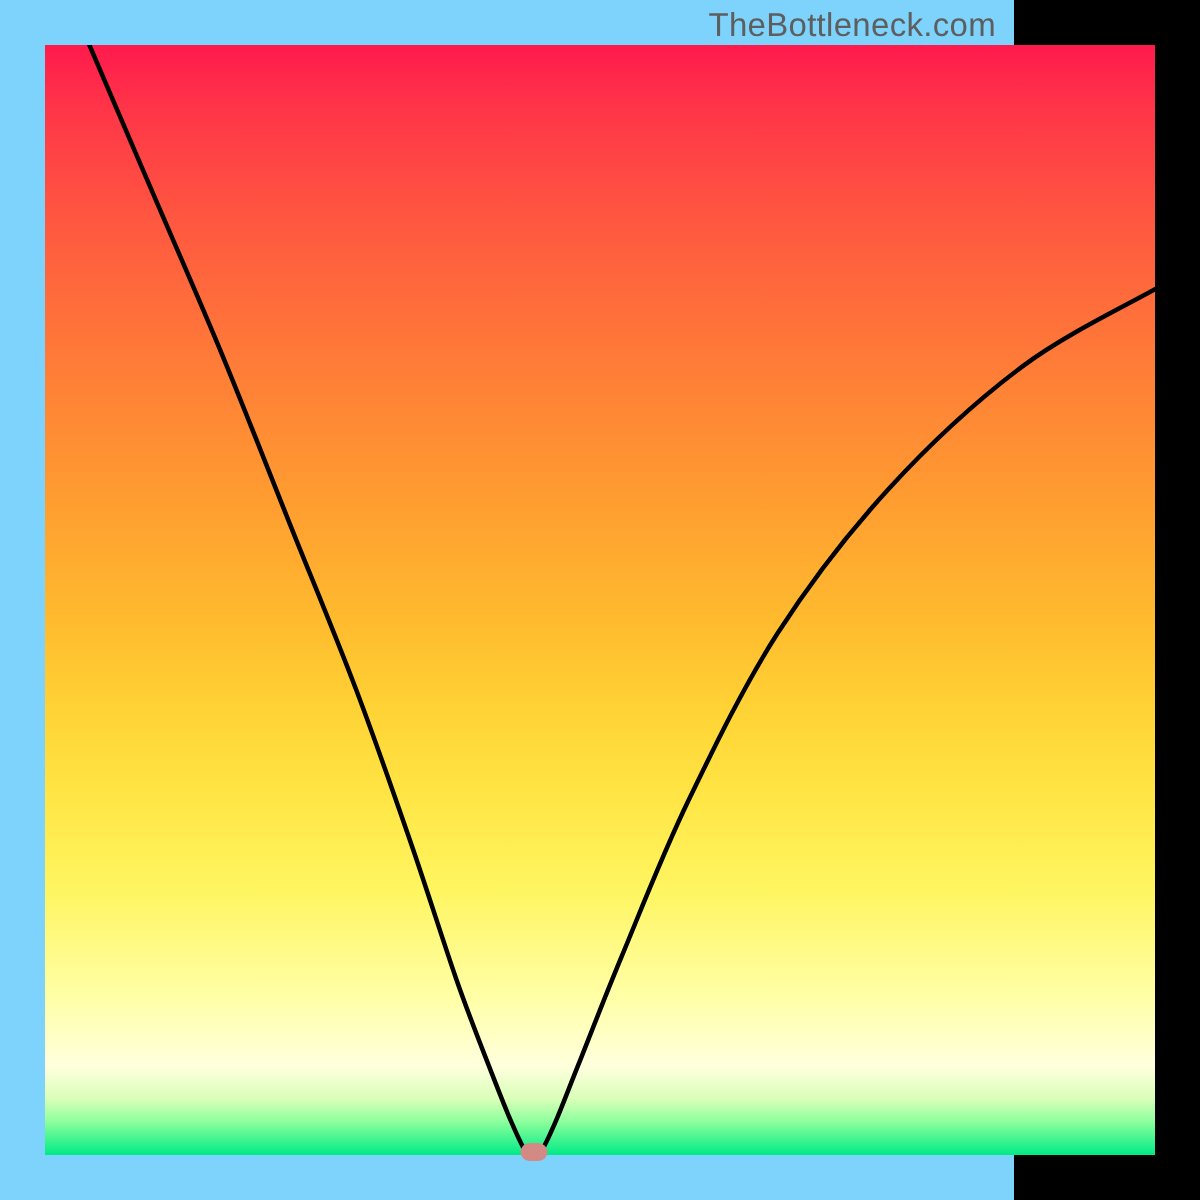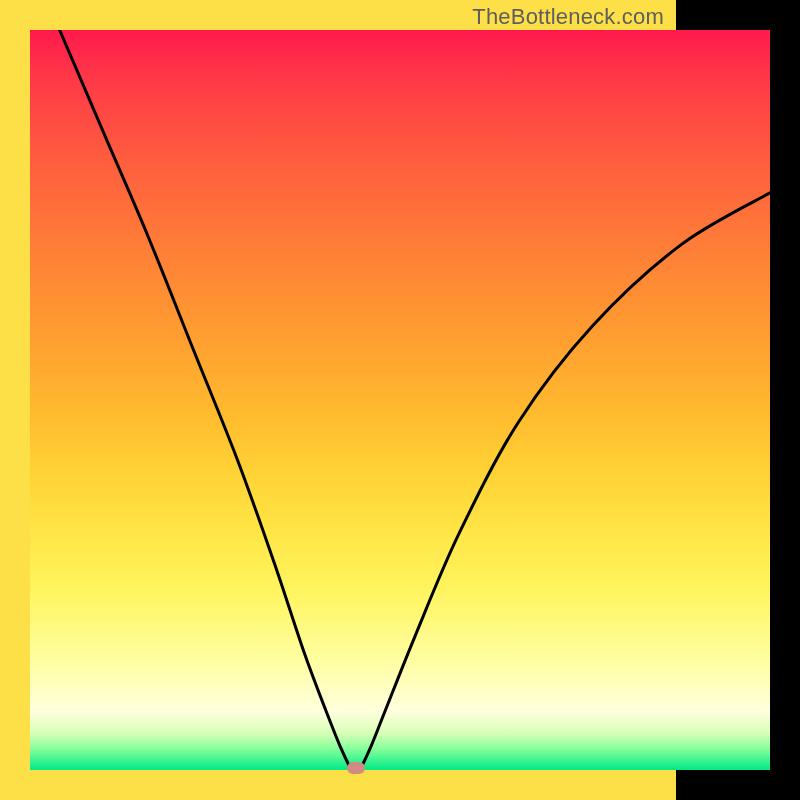--- a/index.html
+++ b/index.html
@@ -10,21 +10,21 @@
     background: #000;
     overflow: hidden;
     font-family: Arial, Helvetica, sans-serif;
   }
   .frame {
     position: absolute;
     left: 0;
     top: 0;
     width: 676px;
     height: 800px;
-    background: #fde047;
+    background: #7dd3fc;
   }
   .plot-area {
     position: absolute;
     left: 30px;
     top: 30px;
     width: 740px;
     height: 740px;
     background: linear-gradient(to bottom,
       #ff1a4d 0%,
       #ff3648 6%,

